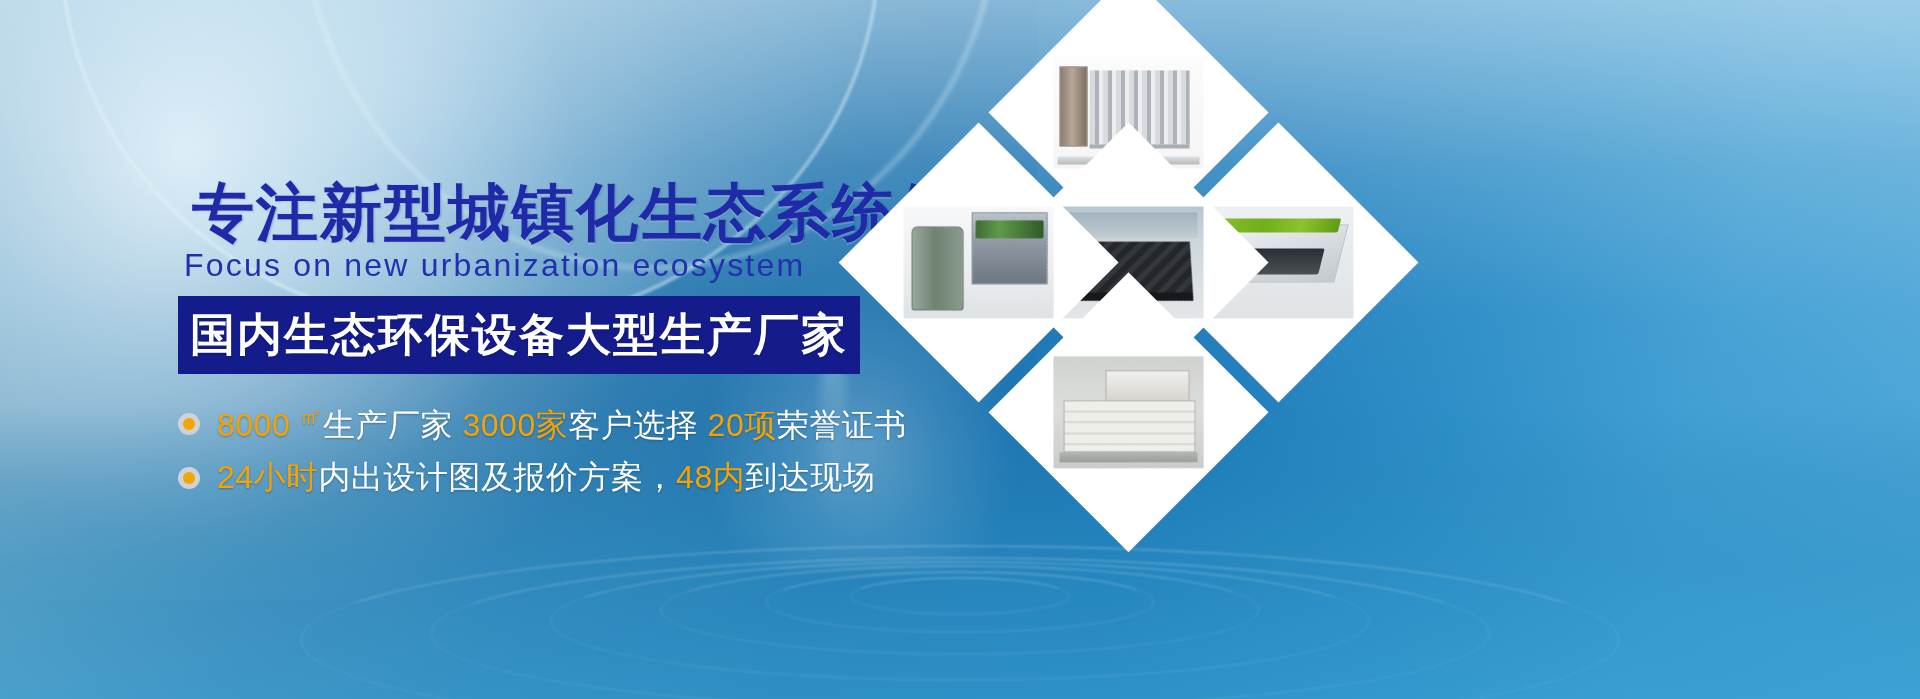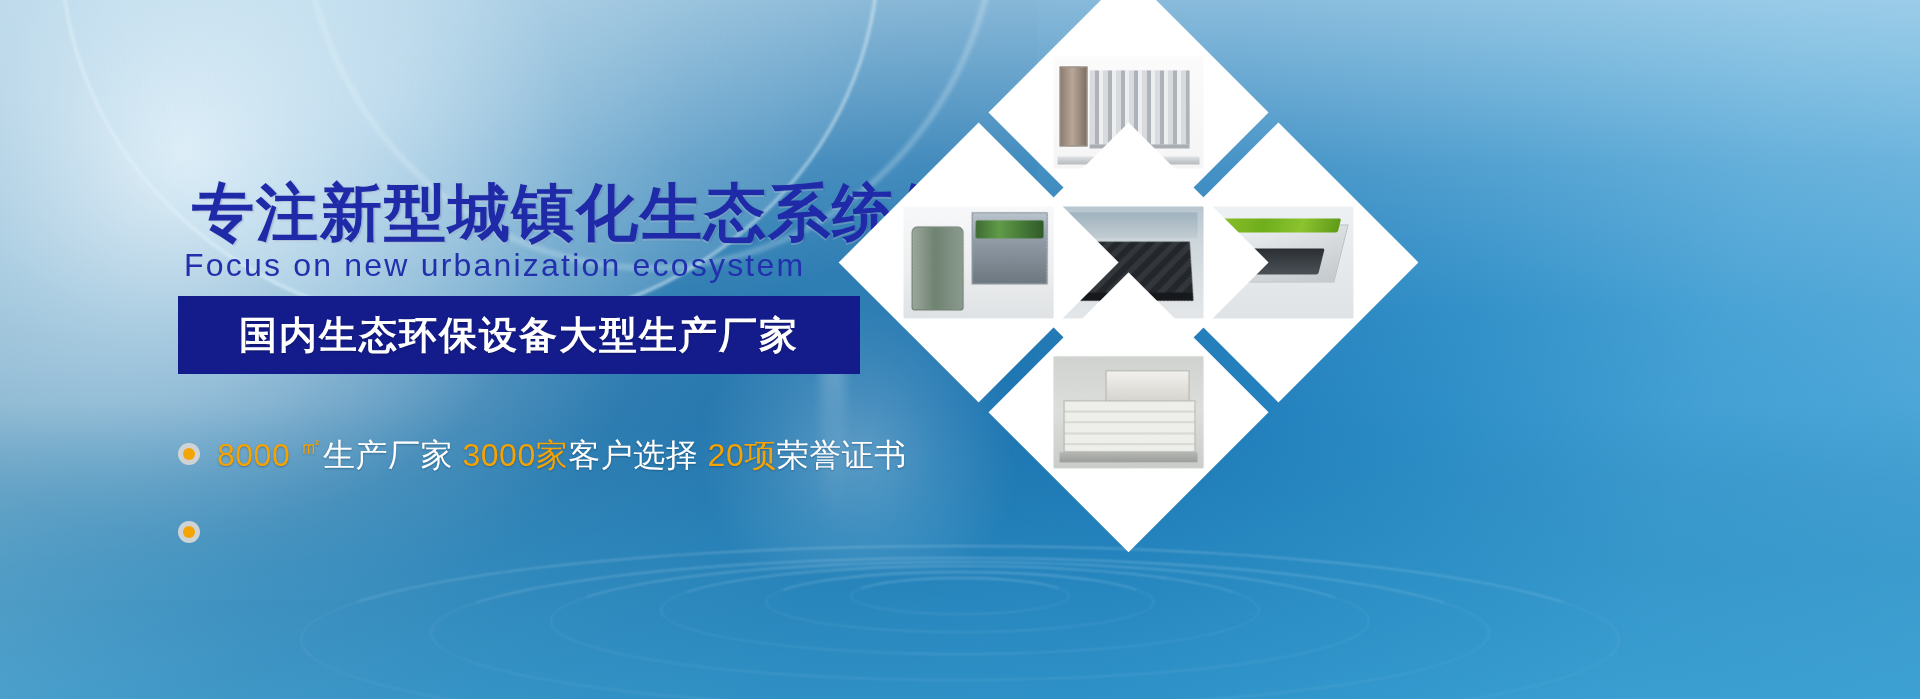--- a/index.html
+++ b/index.html
@@ -105,29 +105,29 @@
     white-space:nowrap;
   }
 
   .ribbon{
     position:absolute;left:178px;top:296px;
     width:682px;height:78px;
     background:#141c8c;
     display:flex;align-items:center;justify-content:center;
   }
   .ribbon-text{
-    font-size:38px;font-weight:bold;color:#ffffff;
+    font-size:45px;font-weight:bold;color:#ffffff;
     letter-spacing:2px;white-space:nowrap;
     text-shadow:0 1px 2px rgba(0,0,0,.28);
   }
 
   .points{position:absolute;left:178px;top:400px;width:760px;}
   .point{
     display:flex;align-items:center;
-    height:48px;margin-bottom:6px;margin-top:30px;
+    height:48px;margin-bottom:6px;
   }
   .dot{
     width:22px;height:22px;border-radius:50%;
     background:#cfd3d6;
     display:flex;align-items:center;justify-content:center;
     margin-right:17px;flex:0 0 auto;
   }
   .dot::after{
     content:"";width:12px;height:12px;border-radius:50%;
     background:#f4a506;display:block;
@@ -312,20 +312,21 @@
 
     <div class="points">
 
       <div class="point">
         <span class="dot"></span>
         <span class="ptext"><span class="hl">8000 </span><span class="hl sup">㎡</span><span>生产厂家 </span><span class="hl">3000家</span><span>客户选择 </span><span class="hl">20项</span><span>荣誉证书</span></span>
       </div>
 
       <div class="point">
         <span class="dot"></span>
+        <span class="ptext"><span class="hl">24小时</span><span>内出设计图及报价方案，</span><span class="hl">48内</span><span>到达现场</span></span>
       </div>
 
     </div>
   </div>
 
   <div class="mosaic">
 
     <div class="cell c-tl">
       <div class="cell-inner">
         <div class="photo ph-ro">

